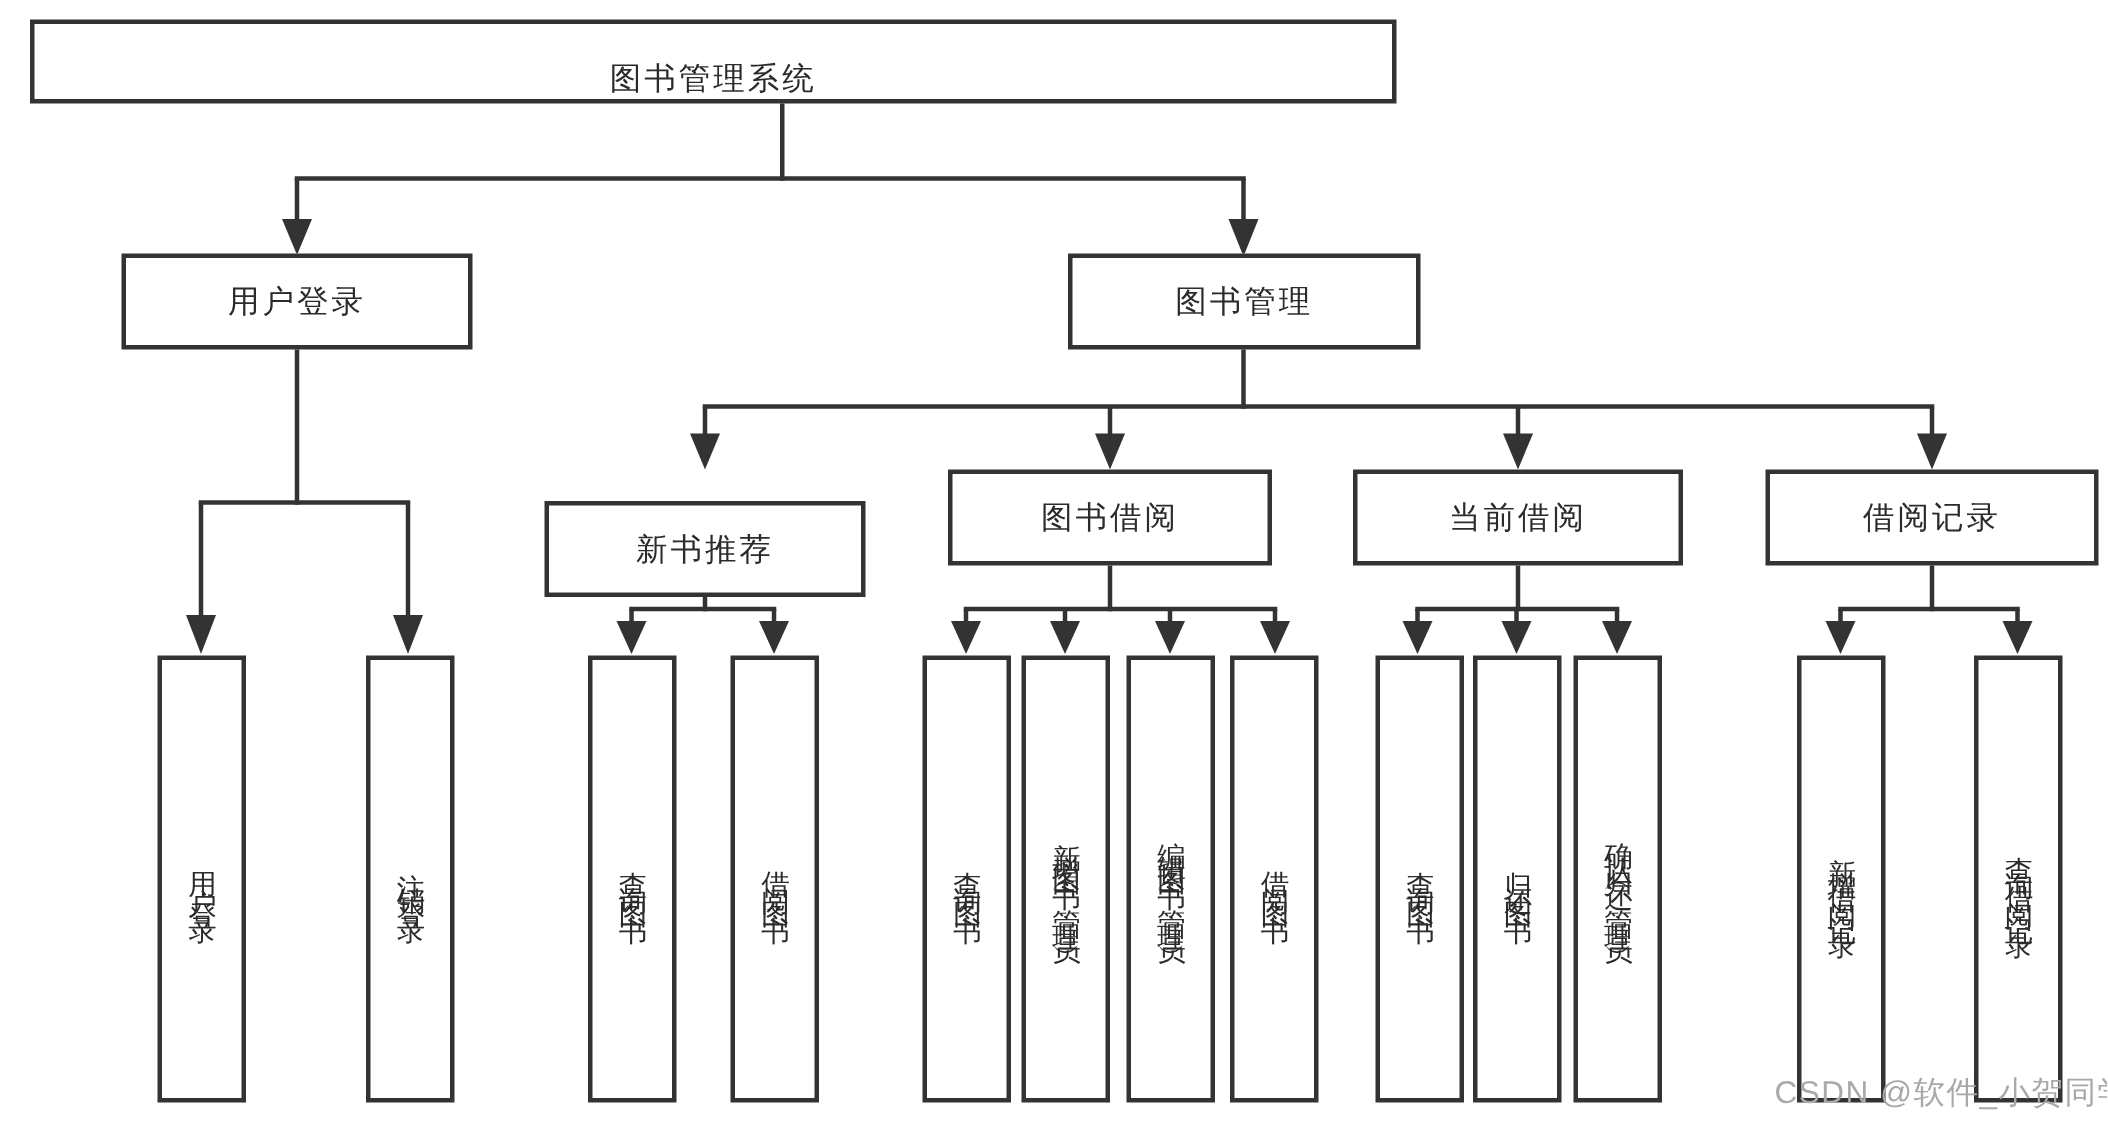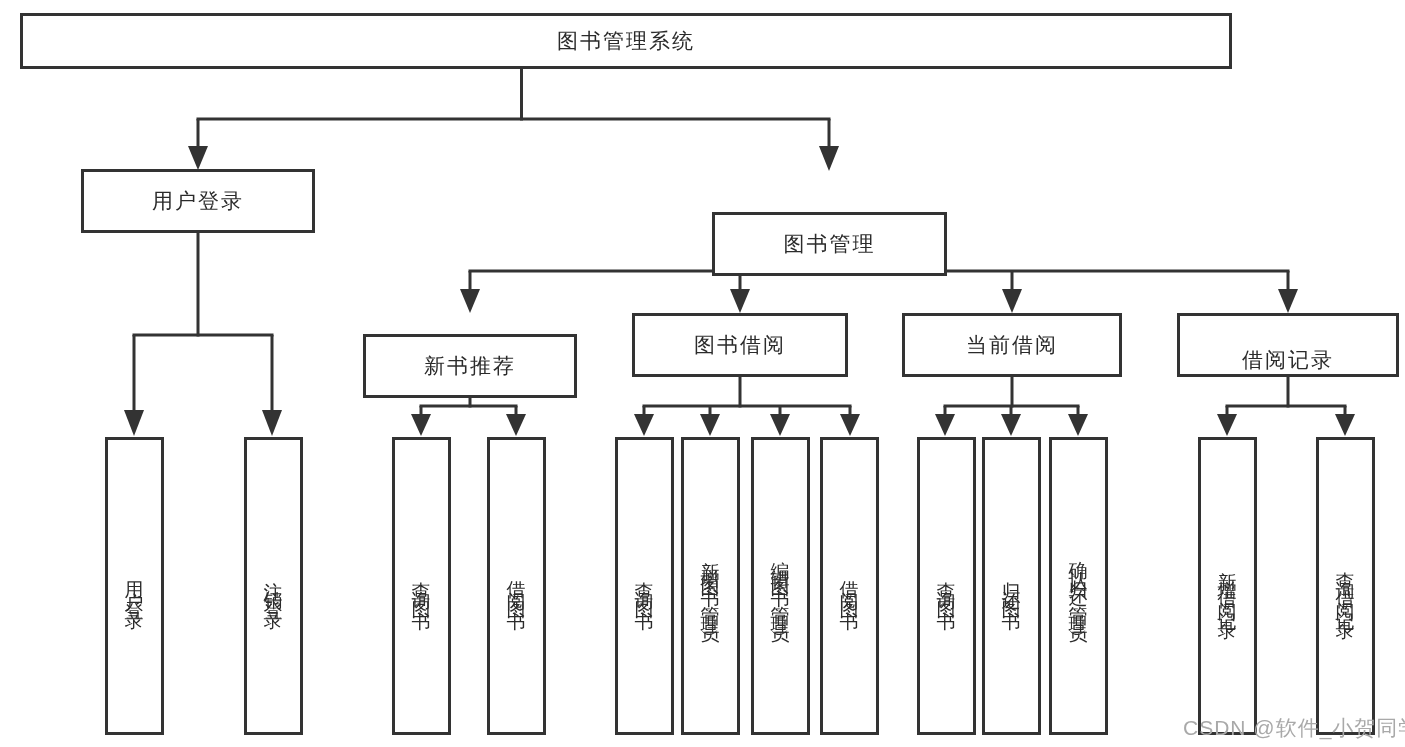--- a/index.html
+++ b/index.html
@@ -131,41 +131,41 @@
       <polygon points="770,414 790,414 780,436"></polygon>
       <polygon points="840,414 860,414 850,436"></polygon>
       <polygon points="935,414 955,414 945,436"></polygon>
       <polygon points="1001,414 1021,414 1011,436"></polygon>
       <polygon points="1068,414 1088,414 1078,436"></polygon>
       <polygon points="1217,414 1237,414 1227,436"></polygon>
       <polygon points="1335,414 1355,414 1345,436"></polygon>
     </g>
   </svg>
 
-  <div class="hbox" style="left:20px; top:13px; width:1212px; height:56px;">
+  <div class="hbox" style="left:20px; top:13px; width:911px; height:56px;align-items:flex-end;">
     <span>图书管理系统</span>
   </div>
 
   <div class="hbox" style="left:81px; top:169px; width:234px; height:64px;">
     <span>用户登录</span>
   </div>
-  <div class="hbox" style="left:712px; top:169px; width:235px; height:64px;margin-top:43px;">
+  <div class="hbox" style="left:712px; top:169px; width:235px; height:64px;">
     <span>图书管理</span>
   </div>
 
   <div class="hbox" style="left:363px; top:313px; width:214px; height:64px;margin-top:21px;">
     <span>新书推荐</span>
   </div>
   <div class="hbox" style="left:632px; top:313px; width:216px; height:64px;">
     <span>图书借阅</span>
   </div>
   <div class="hbox" style="left:902px; top:313px; width:220px; height:64px;">
     <span>当前借阅</span>
   </div>
-  <div class="hbox" style="left:1177px; top:313px; width:222px; height:64px;align-items:flex-end;">
+  <div class="hbox" style="left:1177px; top:313px; width:222px; height:64px;">
     <span>借阅记录</span>
   </div>
 
   <div class="vbox" style="left:105px;">
     <span class="vtext">用户登录</span>
   </div>
   <div class="vbox" style="left:244px;">
     <span class="vtext">注销登录</span>
   </div>
 

